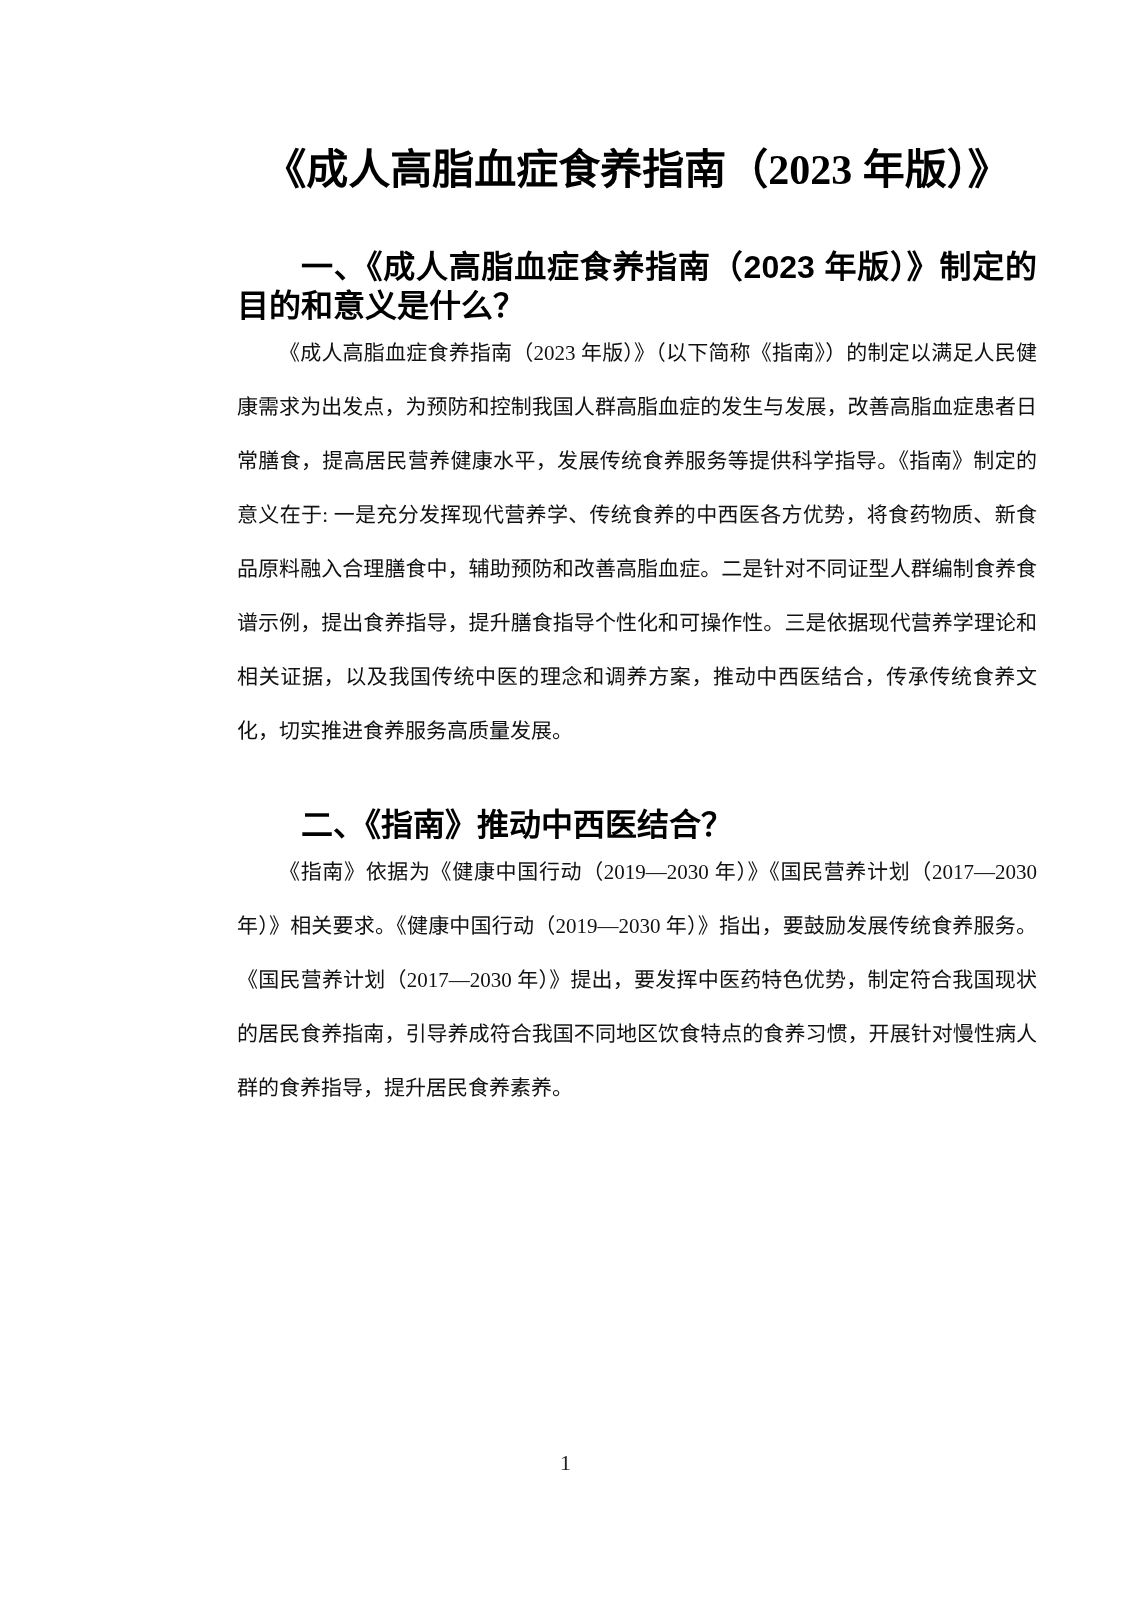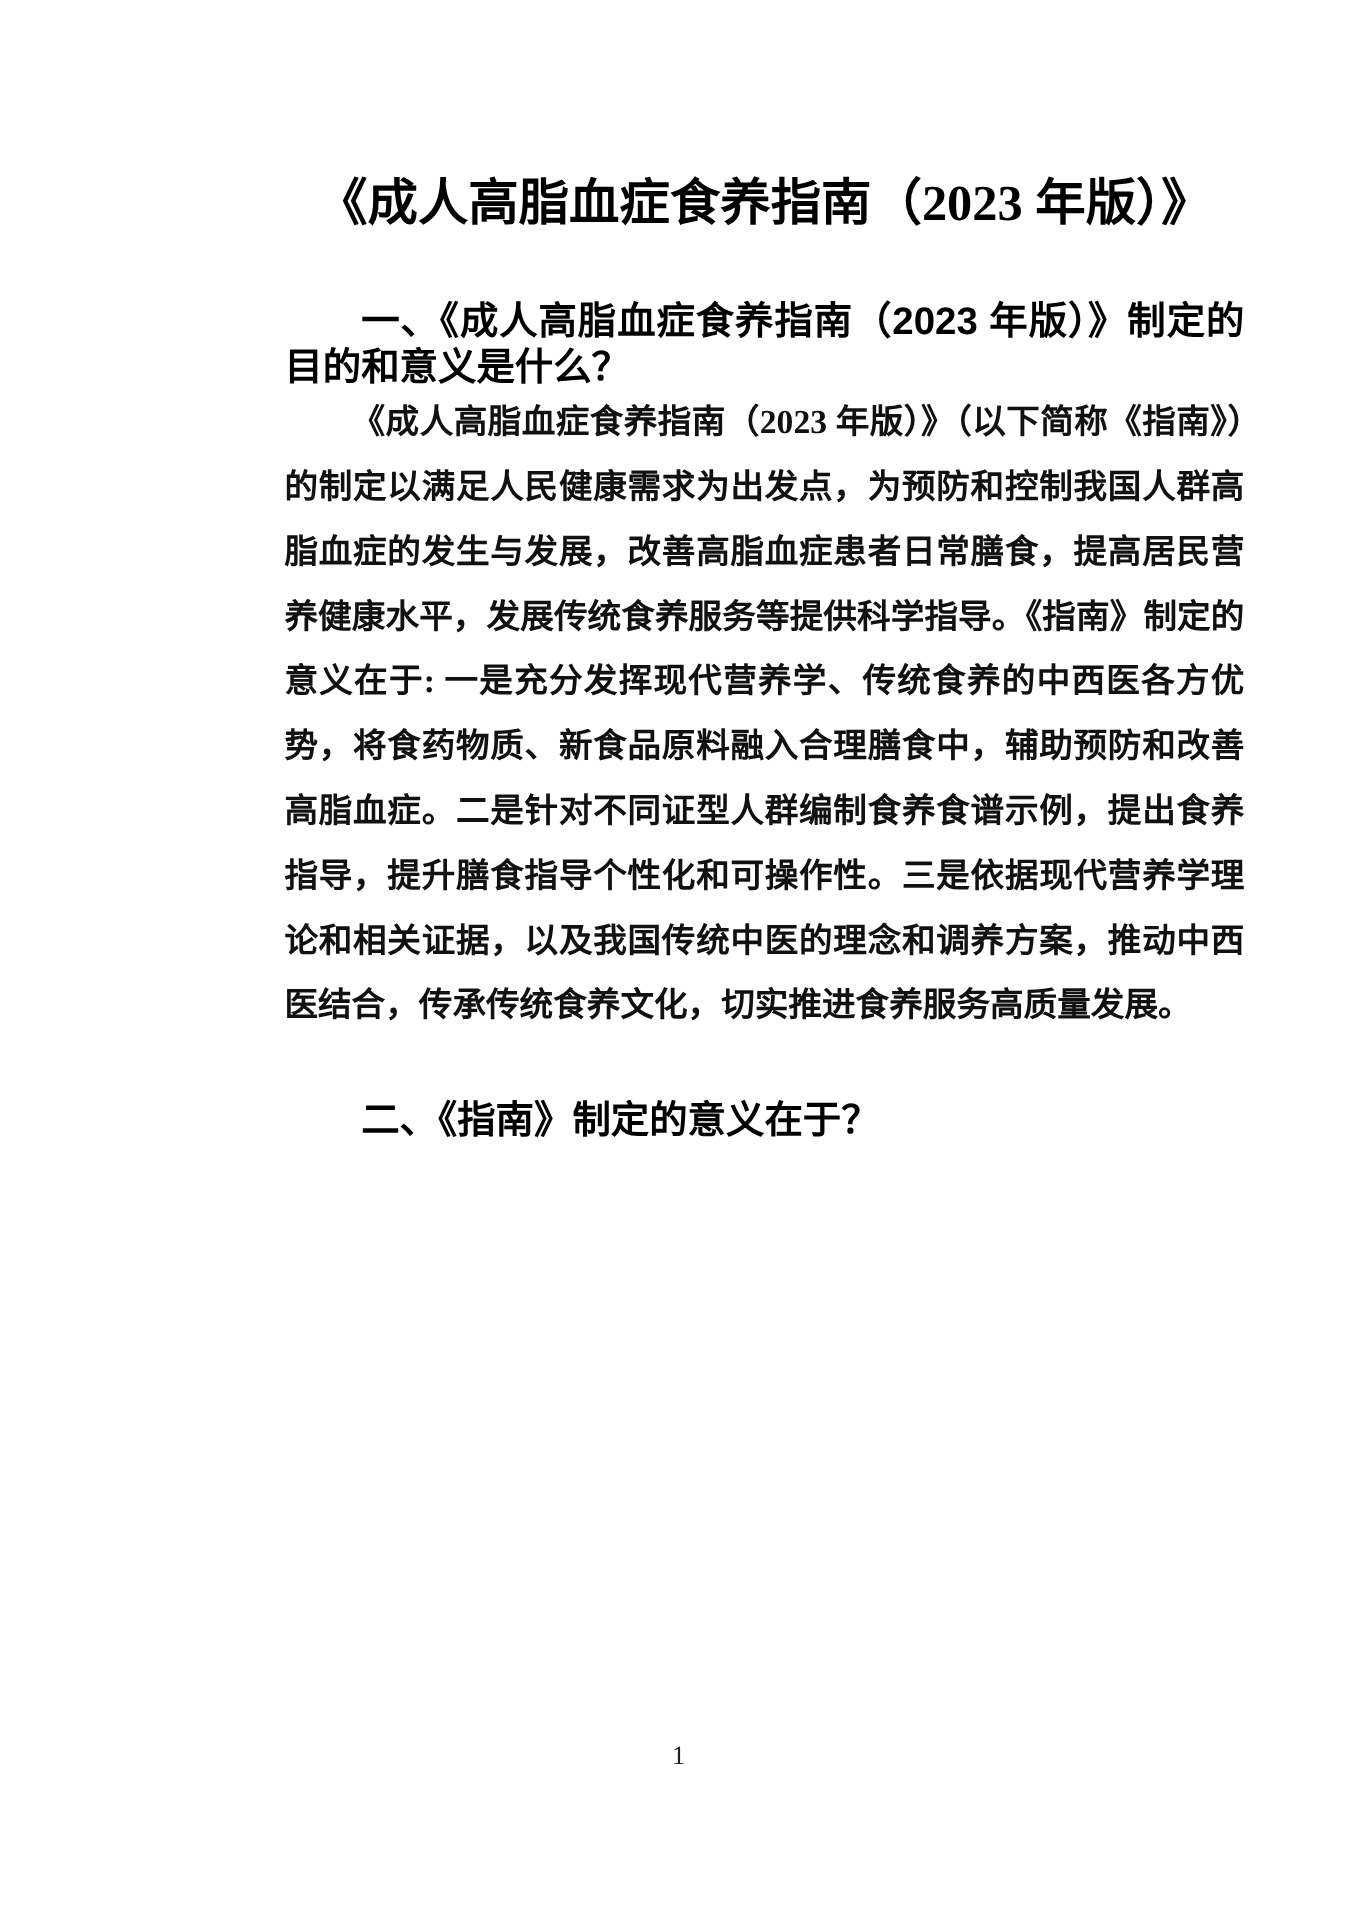--- a/index.html
+++ b/index.html
@@ -42,22 +42,22 @@
     font-size: 32px;
     line-height: 39px;
     text-indent: 2em;
     text-align: justify;
     text-justify: inter-character;
     color: #000000;
   }
   .answer-paragraph {
     margin: 0;
     font-family: "Liberation Serif", "DejaVu Serif", serif;
-    font-weight: bold;
-    font-size: 28px;
+    font-weight: normal;
+    font-size: 21px;
     line-height: 54px;
     text-indent: 2em;
     text-align: justify;
     text-justify: inter-character;
     color: #111111;
   }
   .page-footer {
     position: absolute;
     left: 0;
     top: 1448px;
@@ -78,21 +78,22 @@
     <h1 class="doc-title">
       <span class="title-line">《成人高脂血症食养指南（2023 年版）》</span>
     </h1>
 
     <section>
       <h2 class="question-heading">一、《成人高脂血症食养指南（2023 年版）》制定的目的和意义是什么？</h2>
       <p class="answer-paragraph">《成人高脂血症食养指南（2023 年版）》（以下简称《指南》）的制定以满足人民健康需求为出发点，为预防和控制我国人群高脂血症的发生与发展，改善高脂血症患者日常膳食，提高居民营养健康水平，发展传统食养服务等提供科学指导。《指南》制定的意义在于: 一是充分发挥现代营养学、传统食养的中西医各方优势，将食药物质、新食品原料融入合理膳食中，辅助预防和改善高脂血症。二是针对不同证型人群编制食养食谱示例，提出食养指导，提升膳食指导个性化和可操作性。三是依据现代营养学理论和相关证据，以及我国传统中医的理念和调养方案，推动中西医结合，传承传统食养文化，切实推进食养服务高质量发展。</p>
     </section>
 
     <section>
-      <h2 class="question-heading">二、《指南》制定的意义在于？</h2>
+      <h2 class="question-heading">二、《指南》推动中西医结合？</h2>
+      <p class="answer-paragraph">《指南》依据为《健康中国行动（2019—2030 年）》《国民营养计划（2017—2030 年）》相关要求。《健康中国行动（2019—2030 年）》指出，要鼓励发展传统食养服务。《国民营养计划（2017—2030 年）》提出，要发挥中医药特色优势，制定符合我国现状的居民食养指南，引导养成符合我国不同地区饮食特点的食养习惯，开展针对慢性病人群的食养指导，提升居民食养素养。</p>
     </section>
 
   </div>
 
   <div class="page-footer">
     <span>1</span>
   </div>
 </div>
 
 </body></html>

